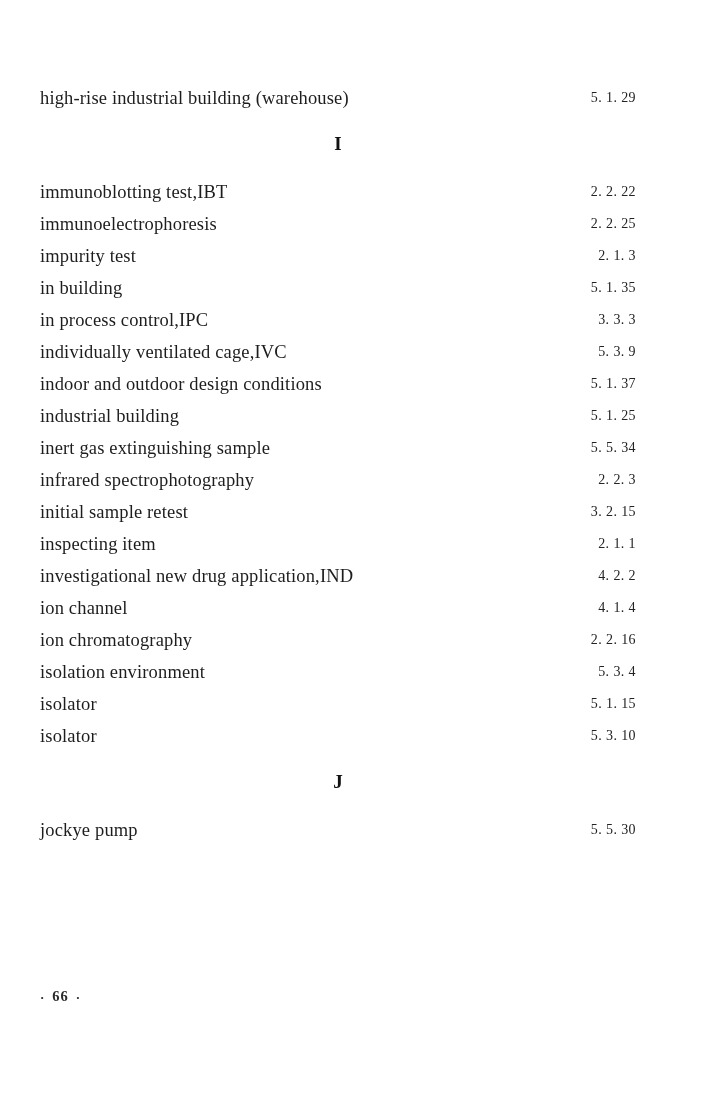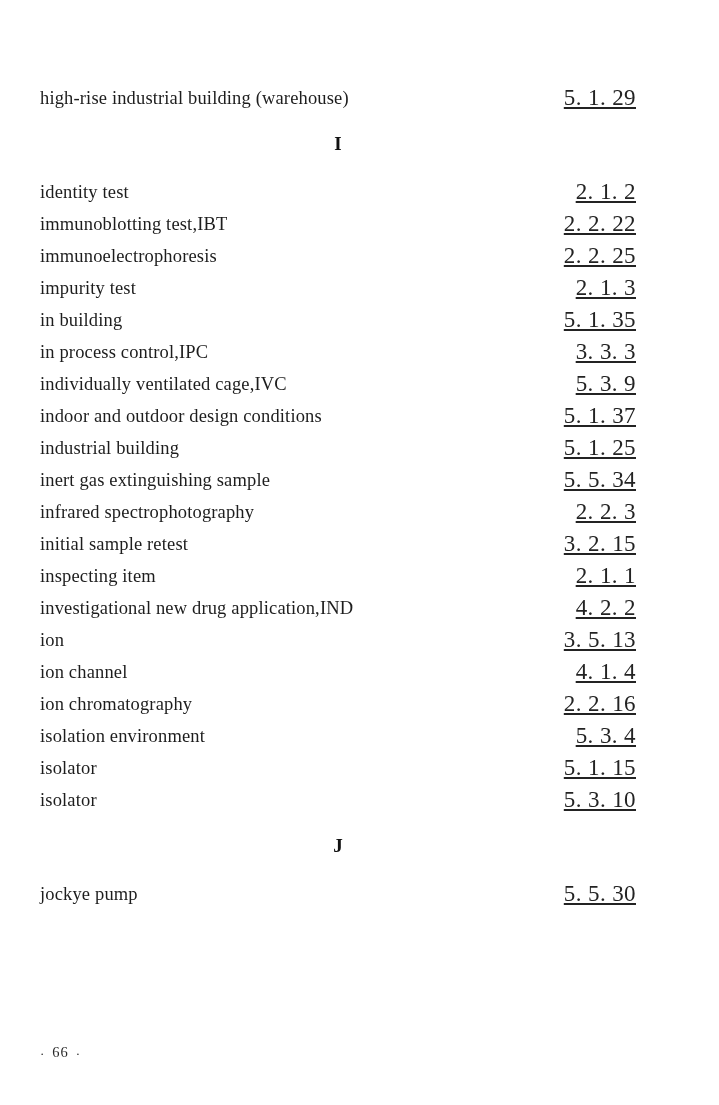--- a/index.html
+++ b/index.html
@@ -38,46 +38,46 @@
   }
   .entry-term {
     flex: 0 1 auto;
   }
   .entry-filler {
     flex: 1 1 auto;
   }
   .entry-page {
     flex: 0 0 auto;
     text-align: right;
-    font-size: 23px;
+    font-size: 14px;
     letter-spacing: 0.4px;
     color: #232323;
-    text-decoration: underline;
   }
 
   
   .section-letter {
     text-align: center;
     font-weight: bold;
     font-size: 19px;
     color: #111111;
     line-height: 32px;
   }
   .gap-before-letter { height: 14px; }
   .gap-after-letter  { height: 16px; }
 
   
   .folio {
     position: absolute;
     left: 40px;
-    top: 1044px;
+    top: 988px;
     font-size: 14.5px;
     letter-spacing: 1px;
     color: #2a2a2a;
     white-space: nowrap;
+    font-weight: bold;
   }
   .folio .dot {
     font-size: 13px;
     vertical-align: middle;
   }
   .folio .num {
     margin: 0 7px;
   }
 </style>
 </head>
@@ -88,25 +88,20 @@
   <div class="content">
       <div class="entry">
         <span class="entry-term">high-rise industrial building (warehouse)</span>
         <span class="entry-filler"></span>
         <span class="entry-page">5. 1. 29</span>
       </div>
       <div class="gap-before-letter"></div>
       <div class="section-letter">I</div>
       <div class="gap-after-letter"></div>
       <div class="entry">
-        <span class="entry-term">identity test</span>
-        <span class="entry-filler"></span>
-        <span class="entry-page">2. 1. 2</span>
-      </div>
-      <div class="entry">
         <span class="entry-term">immunoblotting test,IBT</span>
         <span class="entry-filler"></span>
         <span class="entry-page">2. 2. 22</span>
       </div>
       <div class="entry">
         <span class="entry-term">immunoelectrophoresis</span>
         <span class="entry-filler"></span>
         <span class="entry-page">2. 2. 25</span>
       </div>
       <div class="entry">
@@ -156,25 +151,20 @@
       </div>
       <div class="entry">
         <span class="entry-term">inspecting item</span>
         <span class="entry-filler"></span>
         <span class="entry-page">2. 1. 1</span>
       </div>
       <div class="entry">
         <span class="entry-term">investigational new drug application,IND</span>
         <span class="entry-filler"></span>
         <span class="entry-page">4. 2. 2</span>
-      </div>
-      <div class="entry">
-        <span class="entry-term">ion</span>
-        <span class="entry-filler"></span>
-        <span class="entry-page">3. 5. 13</span>
       </div>
       <div class="entry">
         <span class="entry-term">ion channel</span>
         <span class="entry-filler"></span>
         <span class="entry-page">4. 1. 4</span>
       </div>
       <div class="entry">
         <span class="entry-term">ion chromatography</span>
         <span class="entry-filler"></span>
         <span class="entry-page">2. 2. 16</span>

